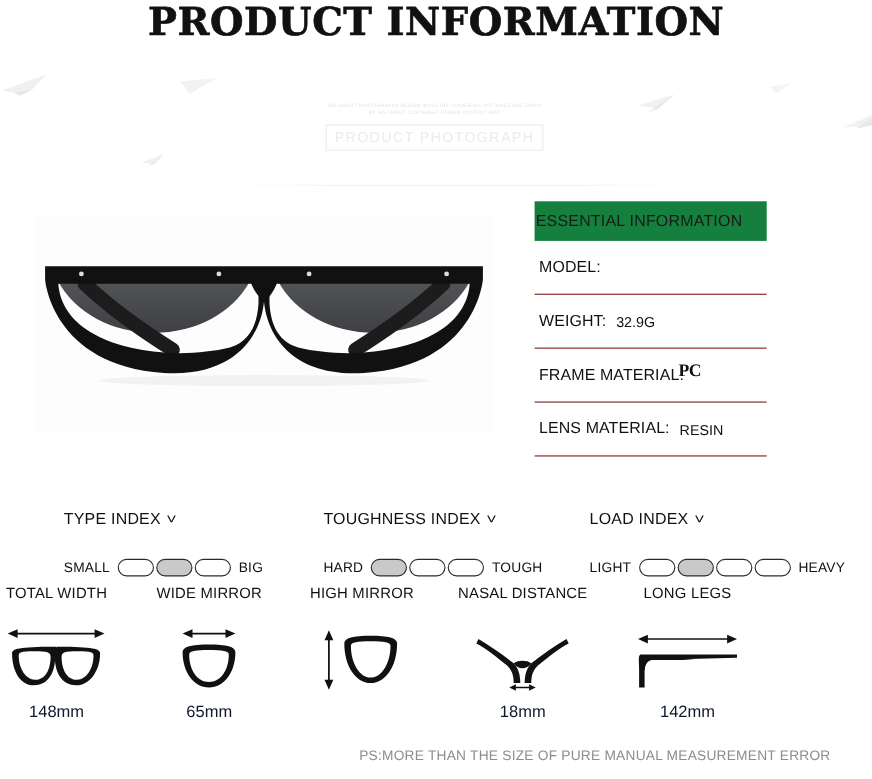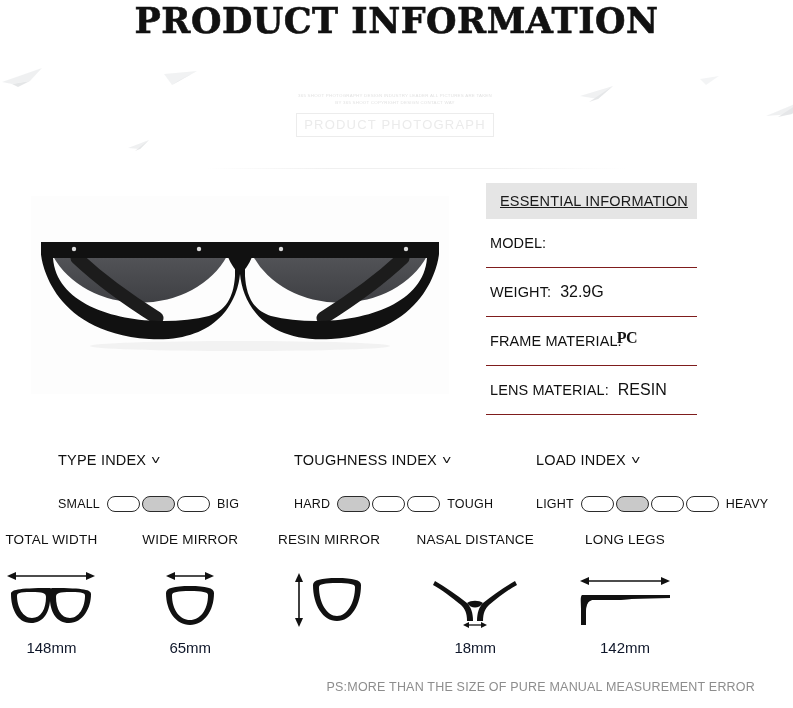--- a/index.html
+++ b/index.html
@@ -90,64 +90,63 @@
   .photo-frame svg { display: block; }
 
   
   .info-panel {
     position: absolute;
     left: 486px;
     top: 183px;
     width: 211px;
   }
   .info-header {
-    background: #e5e5e5;
+    background: #15803d;
     height: 36px;
     line-height: 36px;
     font-size: 14.5px;
-    padding-left: 14px;
+    padding-left: 1px;
     color: #1a1a1a;
     letter-spacing: 0.2px;
-    text-decoration: underline;
   }
   .info-row {
     position: relative;
     height: 48px;
     border-bottom: 1px solid #7f1d1d;
     padding-left: 4px;
     display: flex;
     align-items: center;
   }
   .info-label {
     font-size: 14.5px;
     color: #111;
     white-space: nowrap;
     letter-spacing: 0.1px;
   }
   .info-value {
-    font-size: 16px;
+    font-size: 13px;
     color: #111;
     margin-left: 9px;
     white-space: nowrap;
   }
   .info-value.script {
     font-family: Liberation Serif, serif;
     font-weight: bold;
     font-size: 16px;
     margin-left: -5px;
     position: relative;
     top: -3px;
     letter-spacing: -0.4px;
   }
 
   
   .meters {
     position: absolute;
     left: 0;
-    top: 452px;
+    top: 464px;
     width: 657px;
     height: 60px;
   }
   .meter { position: absolute; }
   .meter-title {
     font-size: 14.5px;
     color: #111;
     white-space: nowrap;
     letter-spacing: 0.2px;
   }
@@ -422,21 +421,21 @@
           </g>
           <path d="M24,30 C24,25 32,23 48,23 C64,23 72,25 72,30
                    C72,48 62,62 48,62 C34,62 24,48 24,30 Z
                    M30,32 C30,47 38,57 48,57 C58,57 66,47 66,32 C66,29 60,28 48,28 C36,28 30,29 30,32 Z" fill="#111" fill-rule="evenodd"></path>
         </svg>
       </div>
       <div class="measure-value">65mm</div>
     </div>
 
     <div class="measure-col">
-      <div class="measure-label">RESIN MIRROR</div>
+      <div class="measure-label">HIGH MIRROR</div>
       <div class="measure-art">
         <svg width="96" height="70" viewBox="0 0 96 70">
           <g stroke="#111" stroke-width="1.6" fill="none">
             <line x1="18" y1="16" x2="18" y2="58"></line>
             <polygon points="18,10 14,19 22,19" fill="#111" stroke="none"></polygon>
             <polygon points="18,64 14,55 22,55" fill="#111" stroke="none"></polygon>
           </g>
           <path d="M32,22 C32,17 40,15 56,15 C72,15 80,17 80,22
                    C80,42 70,58 56,58 C42,58 32,42 32,22 Z
                    M38,24 C38,40 46,53 56,53 C66,53 74,40 74,24 C74,21 68,20 56,20 C44,20 38,21 38,24 Z" fill="#111" fill-rule="evenodd"></path>

